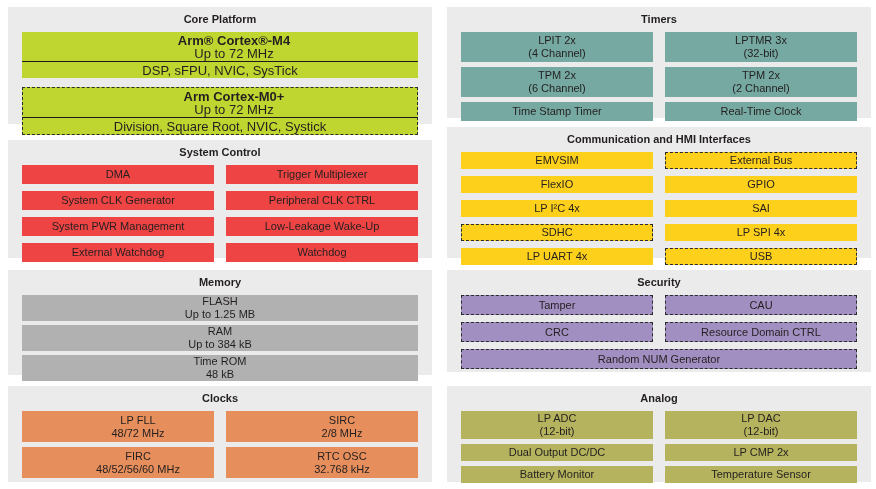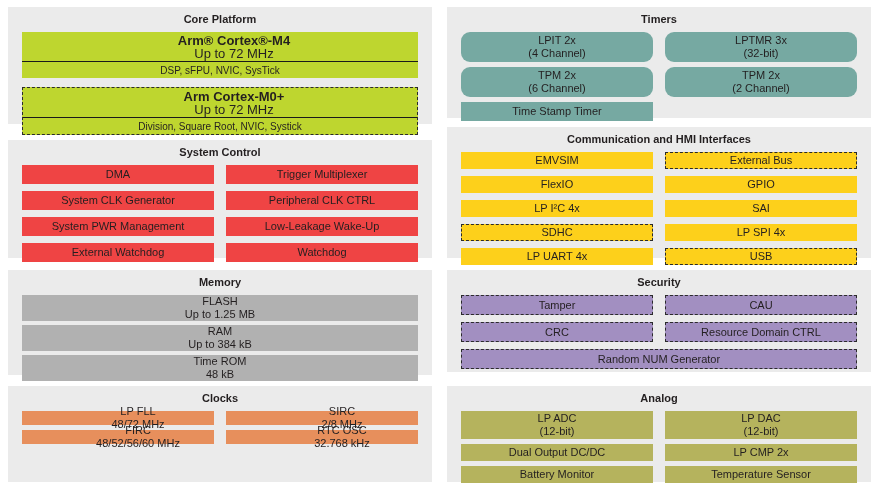--- a/index.html
+++ b/index.html
@@ -53,40 +53,40 @@
   .panel-core{height:117px;}
   .core-block{box-sizing:border-box;}
   .core-head{
     height:29px;display:flex;flex-direction:column;
     align-items:center;justify-content:center;
     font-size:13px;line-height:13px;text-align:center;margin-left:28px;
   }
   .core-head .name{font-weight:bold;}
   .core-feat{
     height:16px;display:flex;align-items:center;justify-content:center;
-    font-size:10px;border-top:1px solid #1a1a1a;text-align:center;
+    font-size:13px;border-top:1px solid #1a1a1a;text-align:center;
   }
   .core-m0{margin-top:9px;border:1px dashed #2b2b2b;}
 
   
   .panel-sysctl{height:118px;margin-top:16px;}
   .panel-sysctl .grid2{row-gap:7px;}
   .panel-sysctl .box{height:19px;}
 
   .panel-memory{height:105px;margin-top:12px;}
   .panel-memory .stack{gap:4px;}
   .panel-memory .box{height:26px;}
 
   .panel-clocks{height:96px;margin-top:11px;}
   .panel-clocks .grid2{row-gap:5px;}
-  .panel-clocks .box{height:14px;padding-left:40px;}
+  .panel-clocks .box{height:31px;padding-left:40px;}
 
   .panel-timers{height:111px;}
   .panel-timers .grid2{row-gap:5px;}
-  .panel-timers .box2{height:30px;border-radius:9px;}
+  .panel-timers .box2{height:30px;}
   .panel-timers .box1{height:19px;}
 
   .panel-comm{height:131px;margin-top:9px;}
   .panel-comm .grid2{row-gap:7px;}
   .panel-comm .box{height:17px;}
 
   .panel-security{height:102px;margin-top:12px;}
   .panel-security .grid2{row-gap:7px;}
   .panel-security .box{height:20px;}
 
@@ -191,20 +191,21 @@
         </div>
         <div class="box box2 c-teal">
           <span>TPM 2x</span>
           <span>(6 Channel)</span>
         </div>
         <div class="box box2 c-teal">
           <span>TPM 2x</span>
           <span>(2 Channel)</span>
         </div>
         <div class="box box1 c-teal">Time Stamp Timer</div>
+        <div class="box box1 c-teal">Real-Time Clock</div>
       </div>
     </div>
 
     <div class="panel panel-comm">
       <div class="panel-title">Communication and HMI Interfaces</div>
       <div class="grid2">
         <div class="box c-yellow">EMVSIM</div>
         <div class="box c-yellow dashed">External Bus</div>
         <div class="box c-yellow">FlexIO</div>
         <div class="box c-yellow">GPIO</div>

